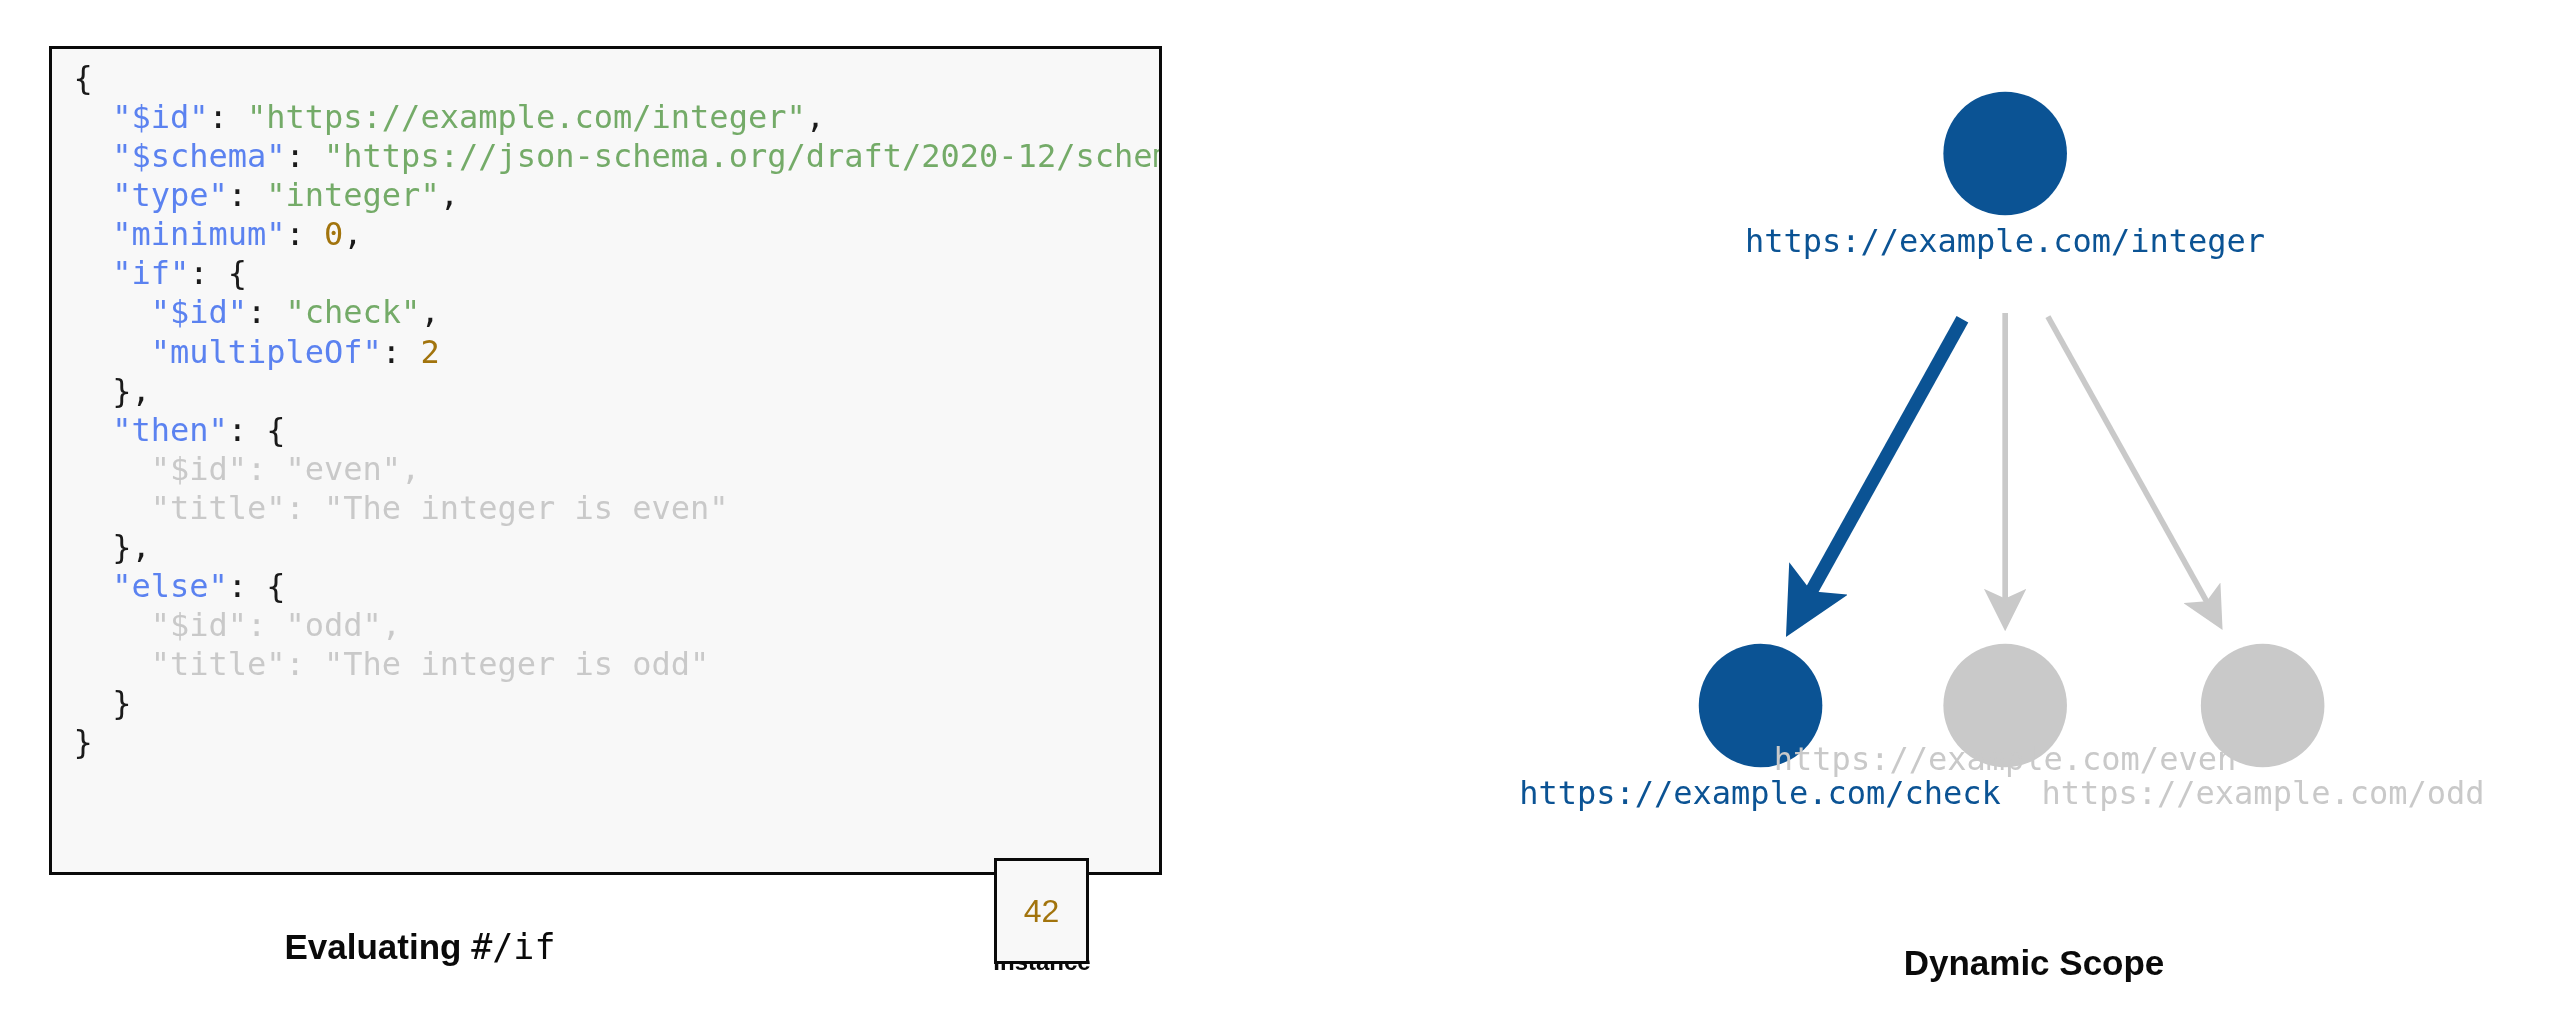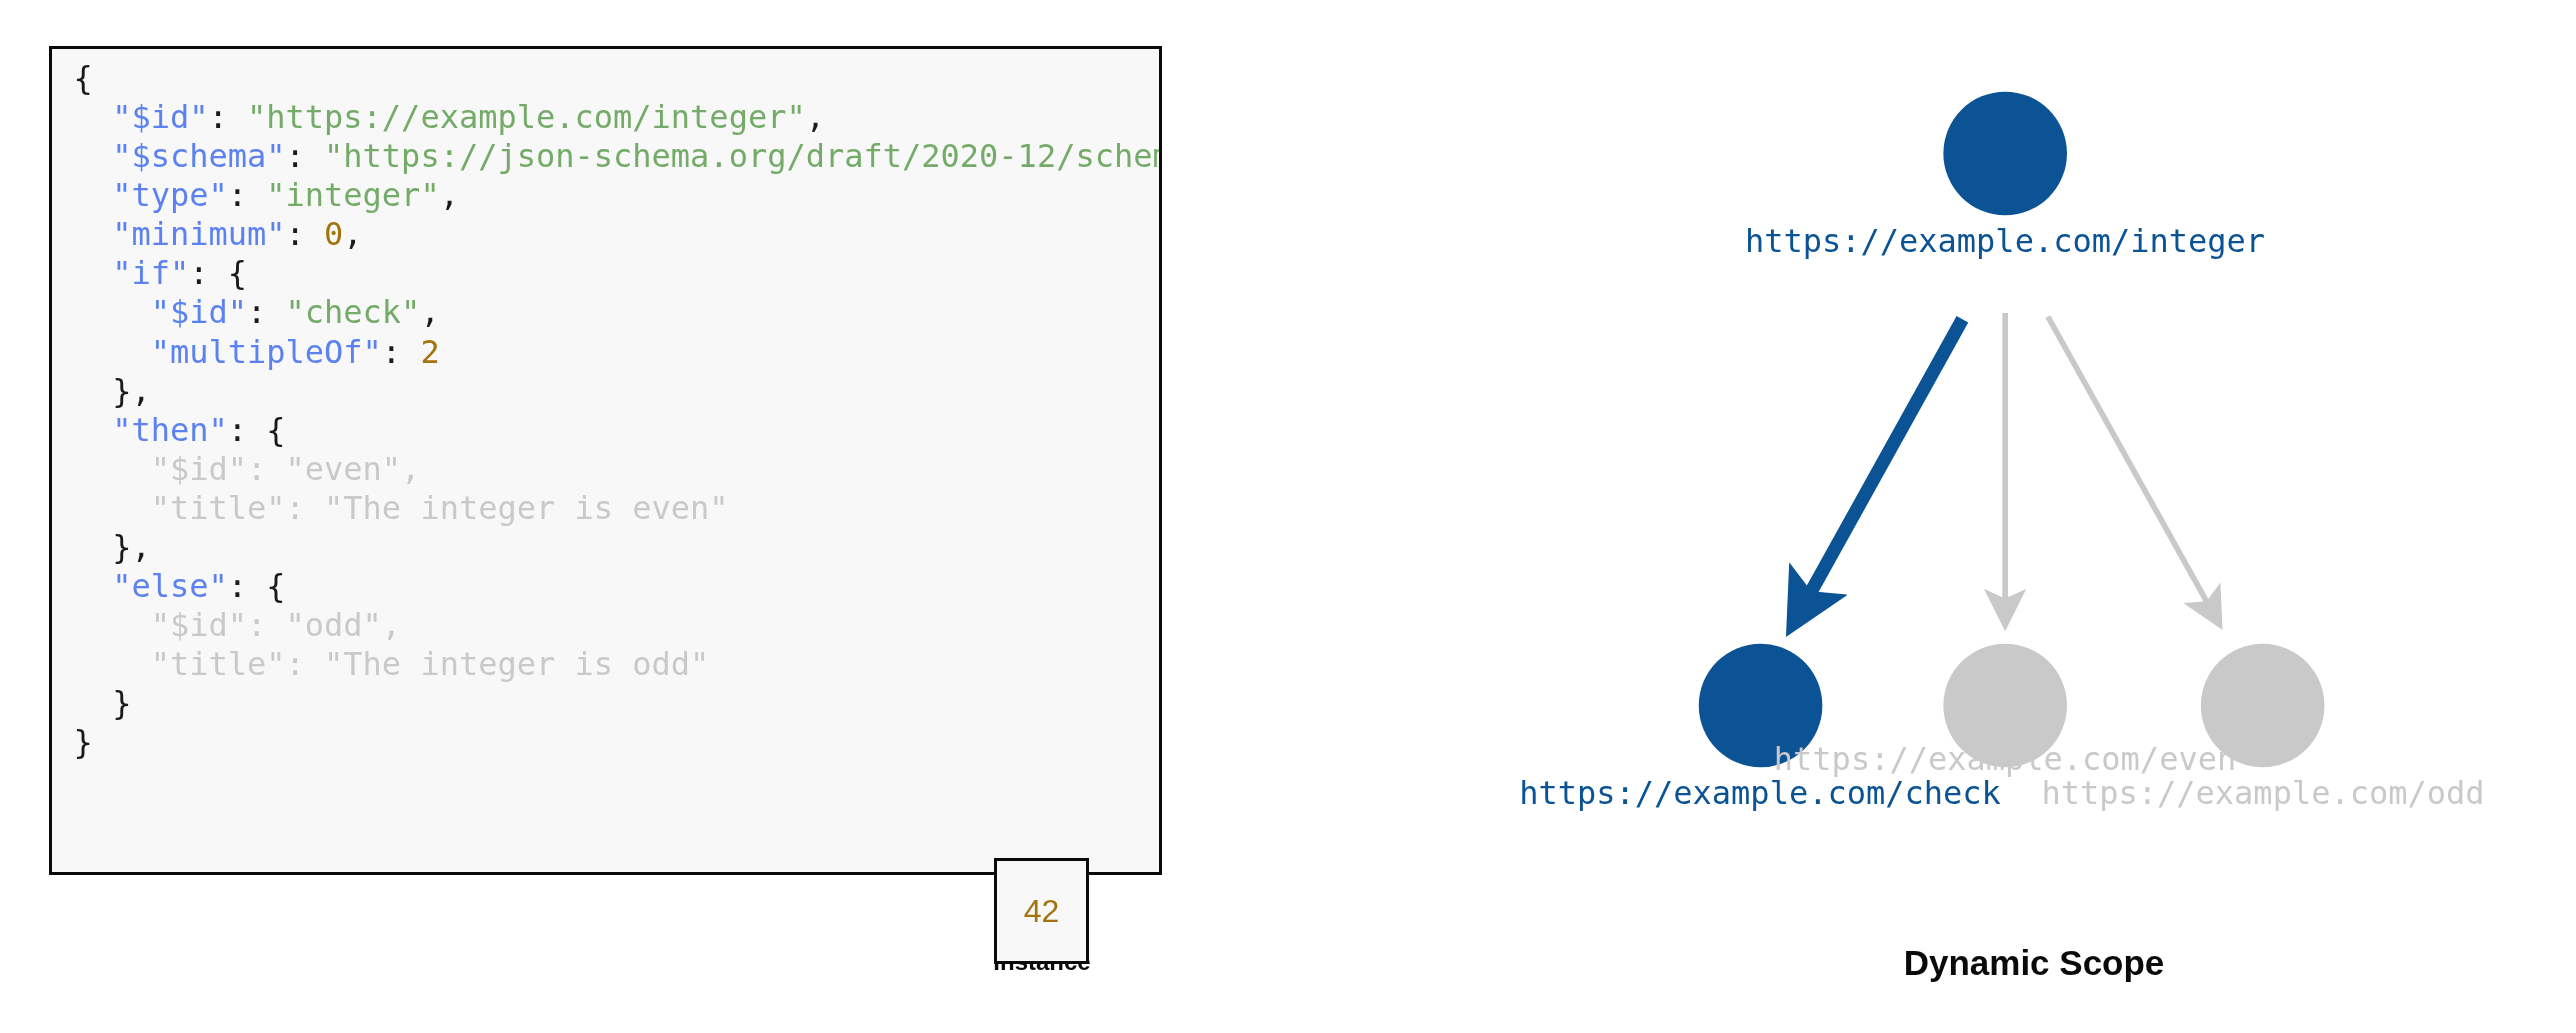--- a/index.html
+++ b/index.html
@@ -163,20 +163,23 @@
   <span class="tok-punct">}</span>
 <span class="tok-punct">}</span></pre>
   </div>
 
   <div id="instance-box">
     <span id="instance-value">42</span>
   </div>
 
   <div id="instance-caption">Instance</div>
 
+  <div id="left-caption">
+    <span>Evaluating </span><span class="mono">#/if</span>
+  </div>
 
 </div>
 
 <div id="right-panel">
 
   <svg id="graph-svg" viewBox="0 0 3098 2006">
     <defs>
       <marker id="arrow-active" markerWidth="5" markerHeight="5" refX="3.6" refY="2.5" orient="auto" markerUnits="strokeWidth">
         <path d="M0,0 L5,2.5 L0,5 L1.1,2.5 z" fill="#0b5394"></path>
       </marker>

